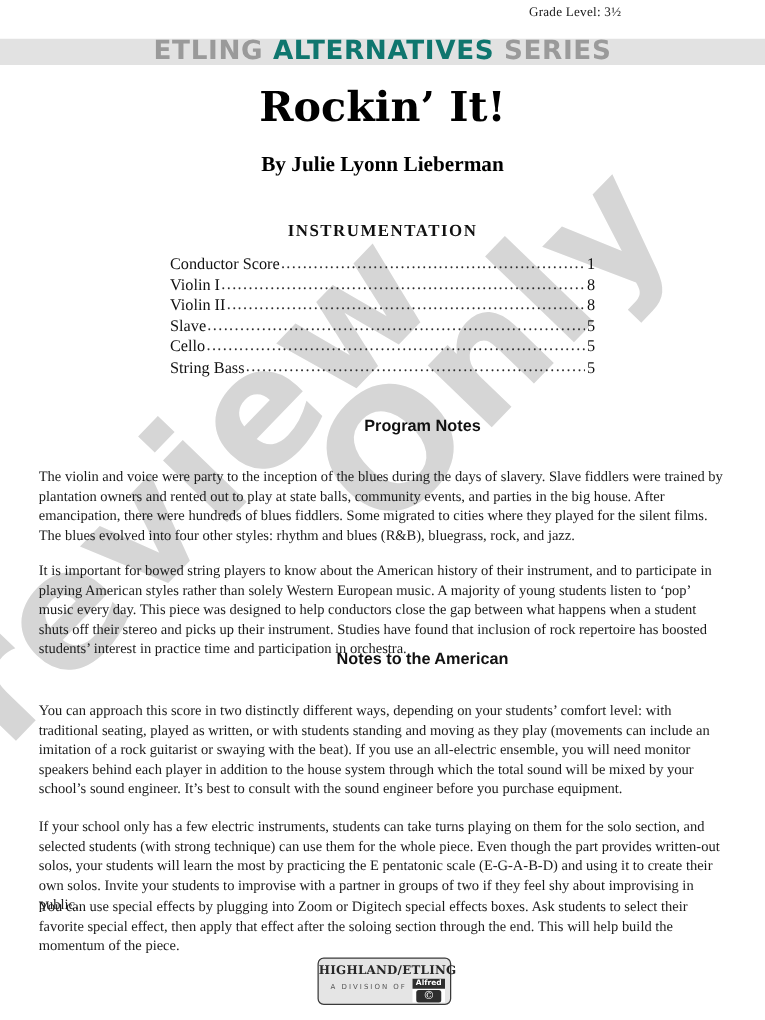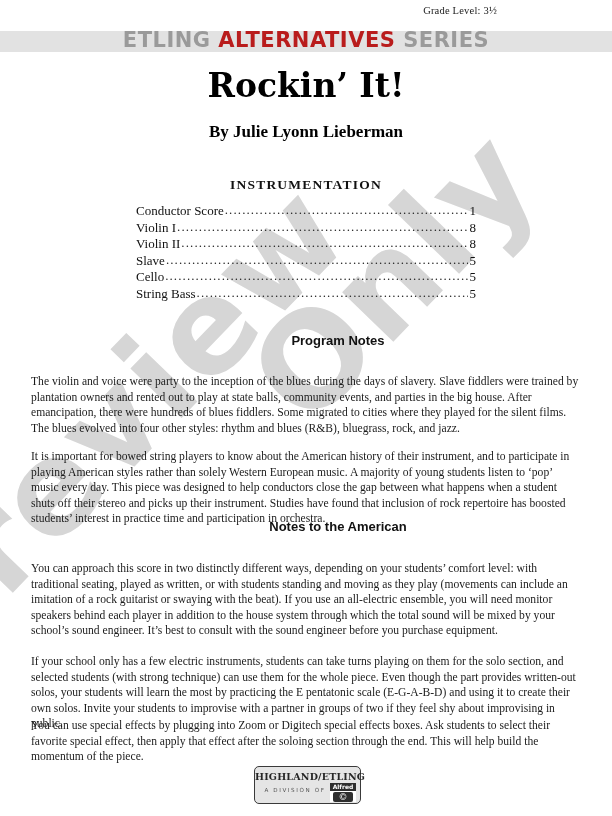--- a/index.html
+++ b/index.html
@@ -85,21 +85,21 @@
     width: 612px;
     text-align: center;
     font-family: "DejaVu Sans", sans-serif;
     font-weight: bold;
     font-size: 21px;
     letter-spacing: 0.5px;
     white-space: nowrap;
     z-index: 3;
   }
   .series-word-light { color: #9a9a9a; }
-  .series-word-dark  { color: #b91c1c; }
+  .series-word-dark  { color: #0f766e; }
 
   
   #title {
     position: absolute;
     left: 0;
     top: 66px;
     width: 612px;
     text-align: center;
     font-family: "DejaVu Serif", "Liberation Serif", serif;
     font-weight: bold;

